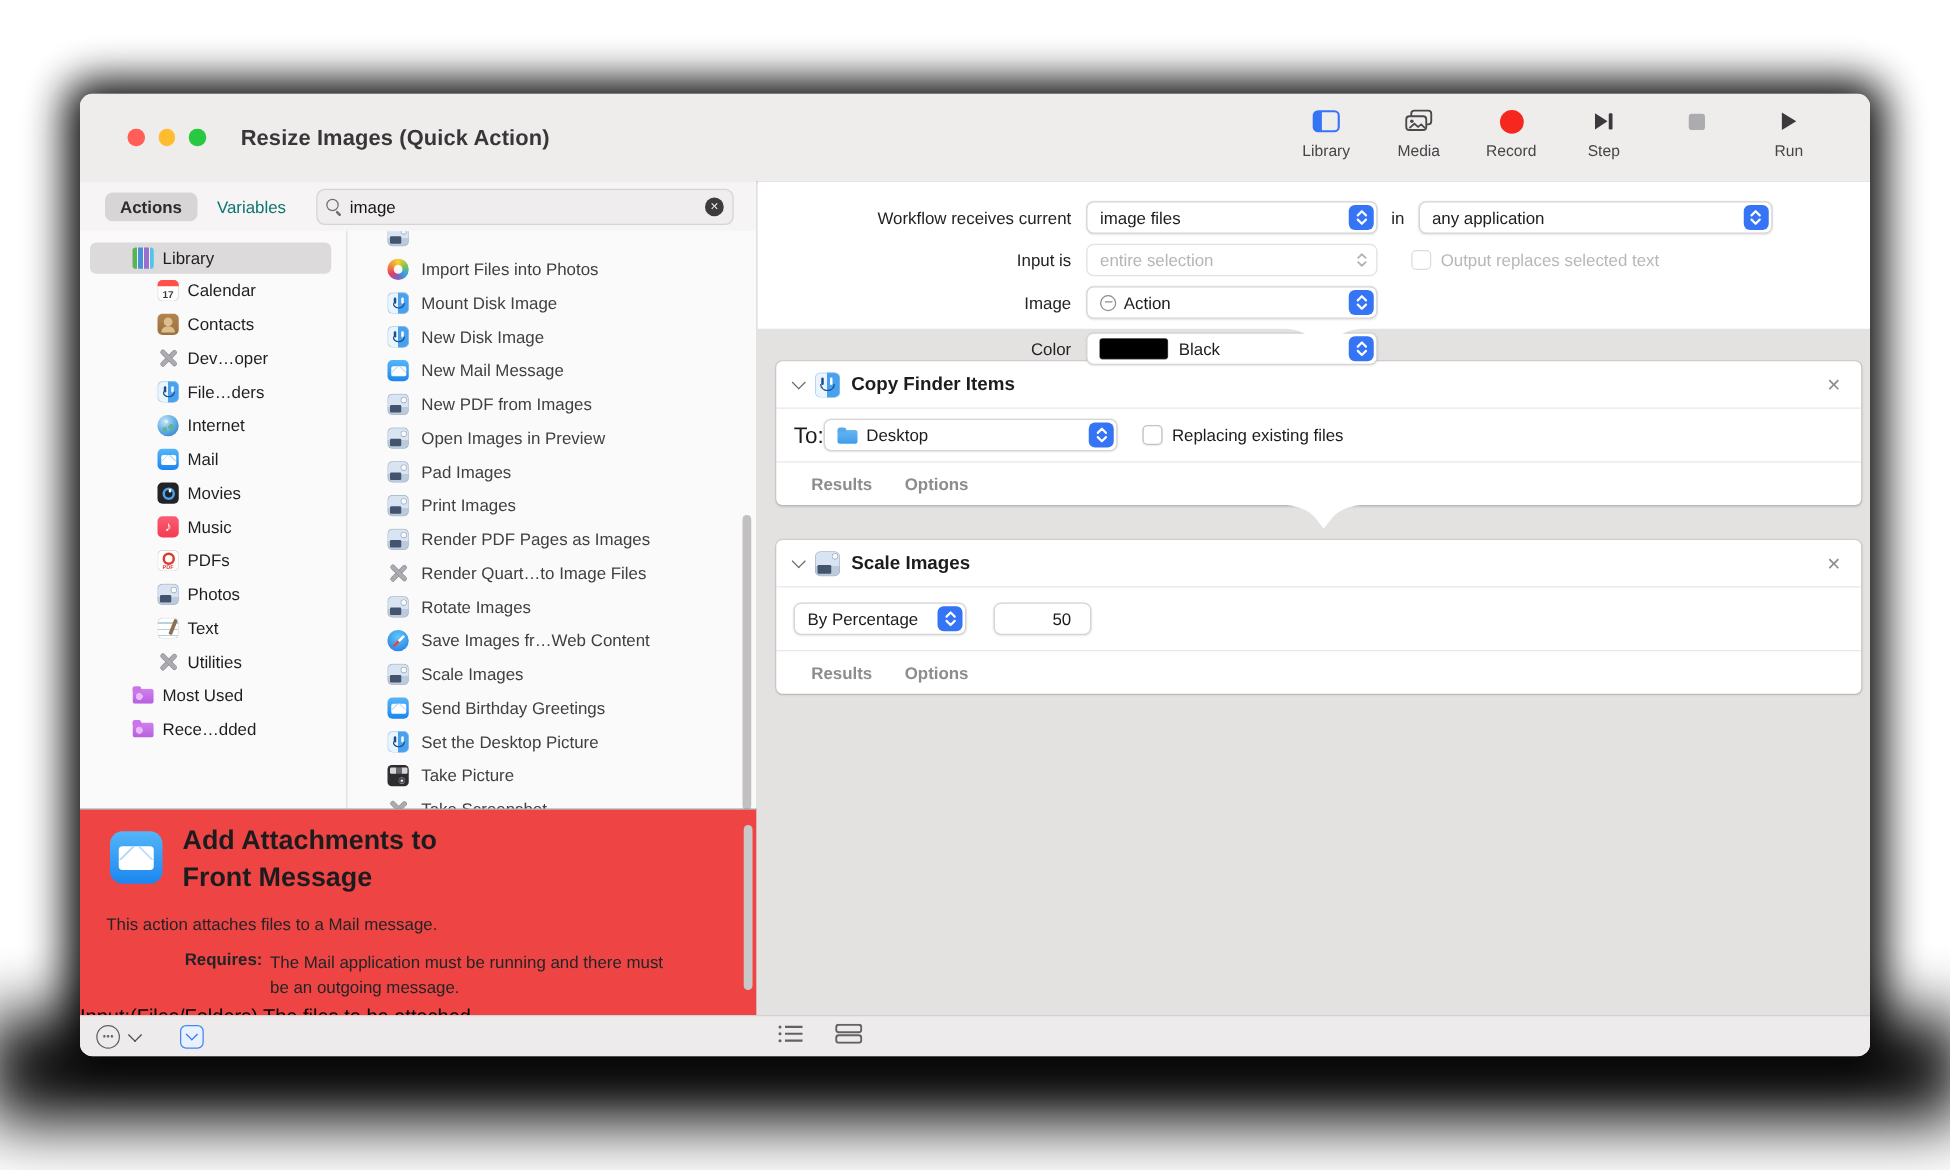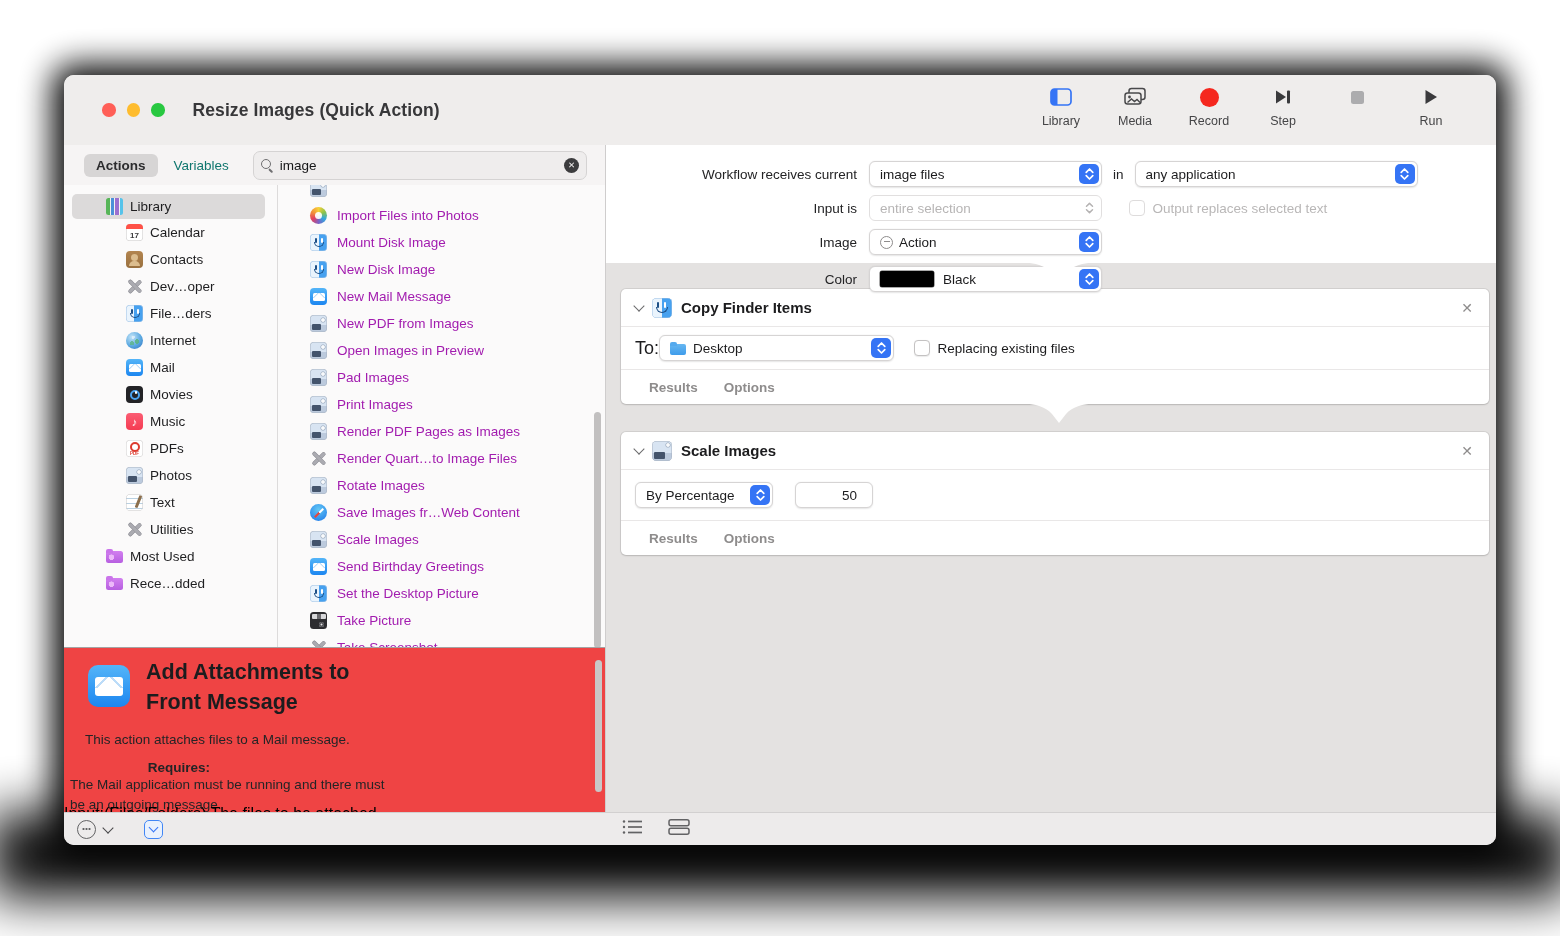--- a/index.html
+++ b/index.html
@@ -58,21 +58,21 @@
   
   .columns{flex:1;display:flex;min-height:0;position:relative;}
   .sidebar{width:213px;flex:none;padding-top:9px;}
   .srow{height:27px;display:flex;align-items:center;gap:7px;font-size:13.5px;color:#1e1e20;
         padding-left:42px;position:relative;}
   .srow.lvl0{padding-left:42px;}
   .srow.lvl1{padding-left:62px;}
   .srow.sel{margin:0 12px 0 8px;padding-left:34px;background:#DCDADA;border-radius:5px;height:25px;}
   .lbl{white-space:nowrap;}
   .alist{flex:1;border-left:1px solid #DDDBDB;background:#FBFAFA;padding-top:7px;overflow:hidden;}
-  .arow{height:27px;display:flex;align-items:center;gap:10px;font-size:13.5px;color:#a21caf;
+  .arow{height:27px;display:flex;align-items:center;gap:10px;font-size:13.5px;color:#404040;
         padding-left:32px;}
   .arow.partial{margin-top:-17px;}
   .vthumb{position:absolute;width:7px;border-radius:4px;background:#C2C0C0;right:4px;}
   .vthumb.list{top:227px;height:236px;}
 
   
   .ic{width:17px;height:17px;border-radius:4px;position:relative;flex:none;display:inline-block;}
   .ic-library{border-radius:2.5px;background:linear-gradient(90deg,#57b558 0 22%,#f2f2f2 22% 27%,
               #4a90d9 27% 49%,#f2f2f2 49% 54%,#9a6fd0 54% 77%,#f2f2f2 77% 82%,#56c3ea 82% 100%);}
   .ic-calendar{background:#fff;box-shadow:inset 0 0 0 .5px #c7c5c5;}
@@ -155,21 +155,21 @@
   .ic-mail-lg{position:absolute;left:24px;top:17px;width:42px;height:42px;border-radius:10px;
               background:linear-gradient(180deg,#54b5f8,#1c86f0);}
   .ic-mail-lg::before{content:"";position:absolute;left:7px;top:12px;width:28px;height:19px;background:#fff;
               border-radius:3px;}
   .ic-mail-lg::after{content:"";position:absolute;left:7px;top:12px;width:28px;height:19px;
       background:linear-gradient(135deg,transparent 43%,#bcdcf8 44% 52%,transparent 53%) left top/14px 11px no-repeat,
                  linear-gradient(225deg,transparent 43%,#bcdcf8 44% 52%,transparent 53%) right top/14px 11px no-repeat;}
   .dtitle{position:absolute;left:82px;top:10px;width:260px;font-size:21.5px;font-weight:bold;color:#1c1c1e;
           line-height:1.38;}
   .dbody{position:absolute;left:21px;top:84px;font-size:13.5px;color:#242426;}
-  .dreq{position:absolute;left:0;top:112px;display:flex;width:520px;flex-direction:column;}
+  .dreq{position:absolute;left:0;top:112px;display:flex;width:520px;}
   .dreq .rl{width:146px;text-align:right;font-weight:bold;font-size:13.5px;color:#242426;flex:none;}
   .dreq .rt{margin-left:6px;width:320px;font-size:13.5px;color:#242426;line-height:1.48;}
   .dclip{position:absolute;left:0;top:157px;display:flex;width:520px;}
   .vthumb.desc{top:12px;height:132px;right:3px;position:absolute;background:#C9C7C7;}
 
   
   .footer{position:absolute;left:0;right:0;bottom:0;height:32px;background:#EDEBEB;
           border-top:1px solid #D2D0D0;display:flex;align-items:center;}
   .f-left{display:flex;align-items:center;gap:8px;padding-left:13px;}
   .elli{width:19px;height:19px;border-radius:50%;border:1.5px solid #626264;display:flex;align-items:center;

